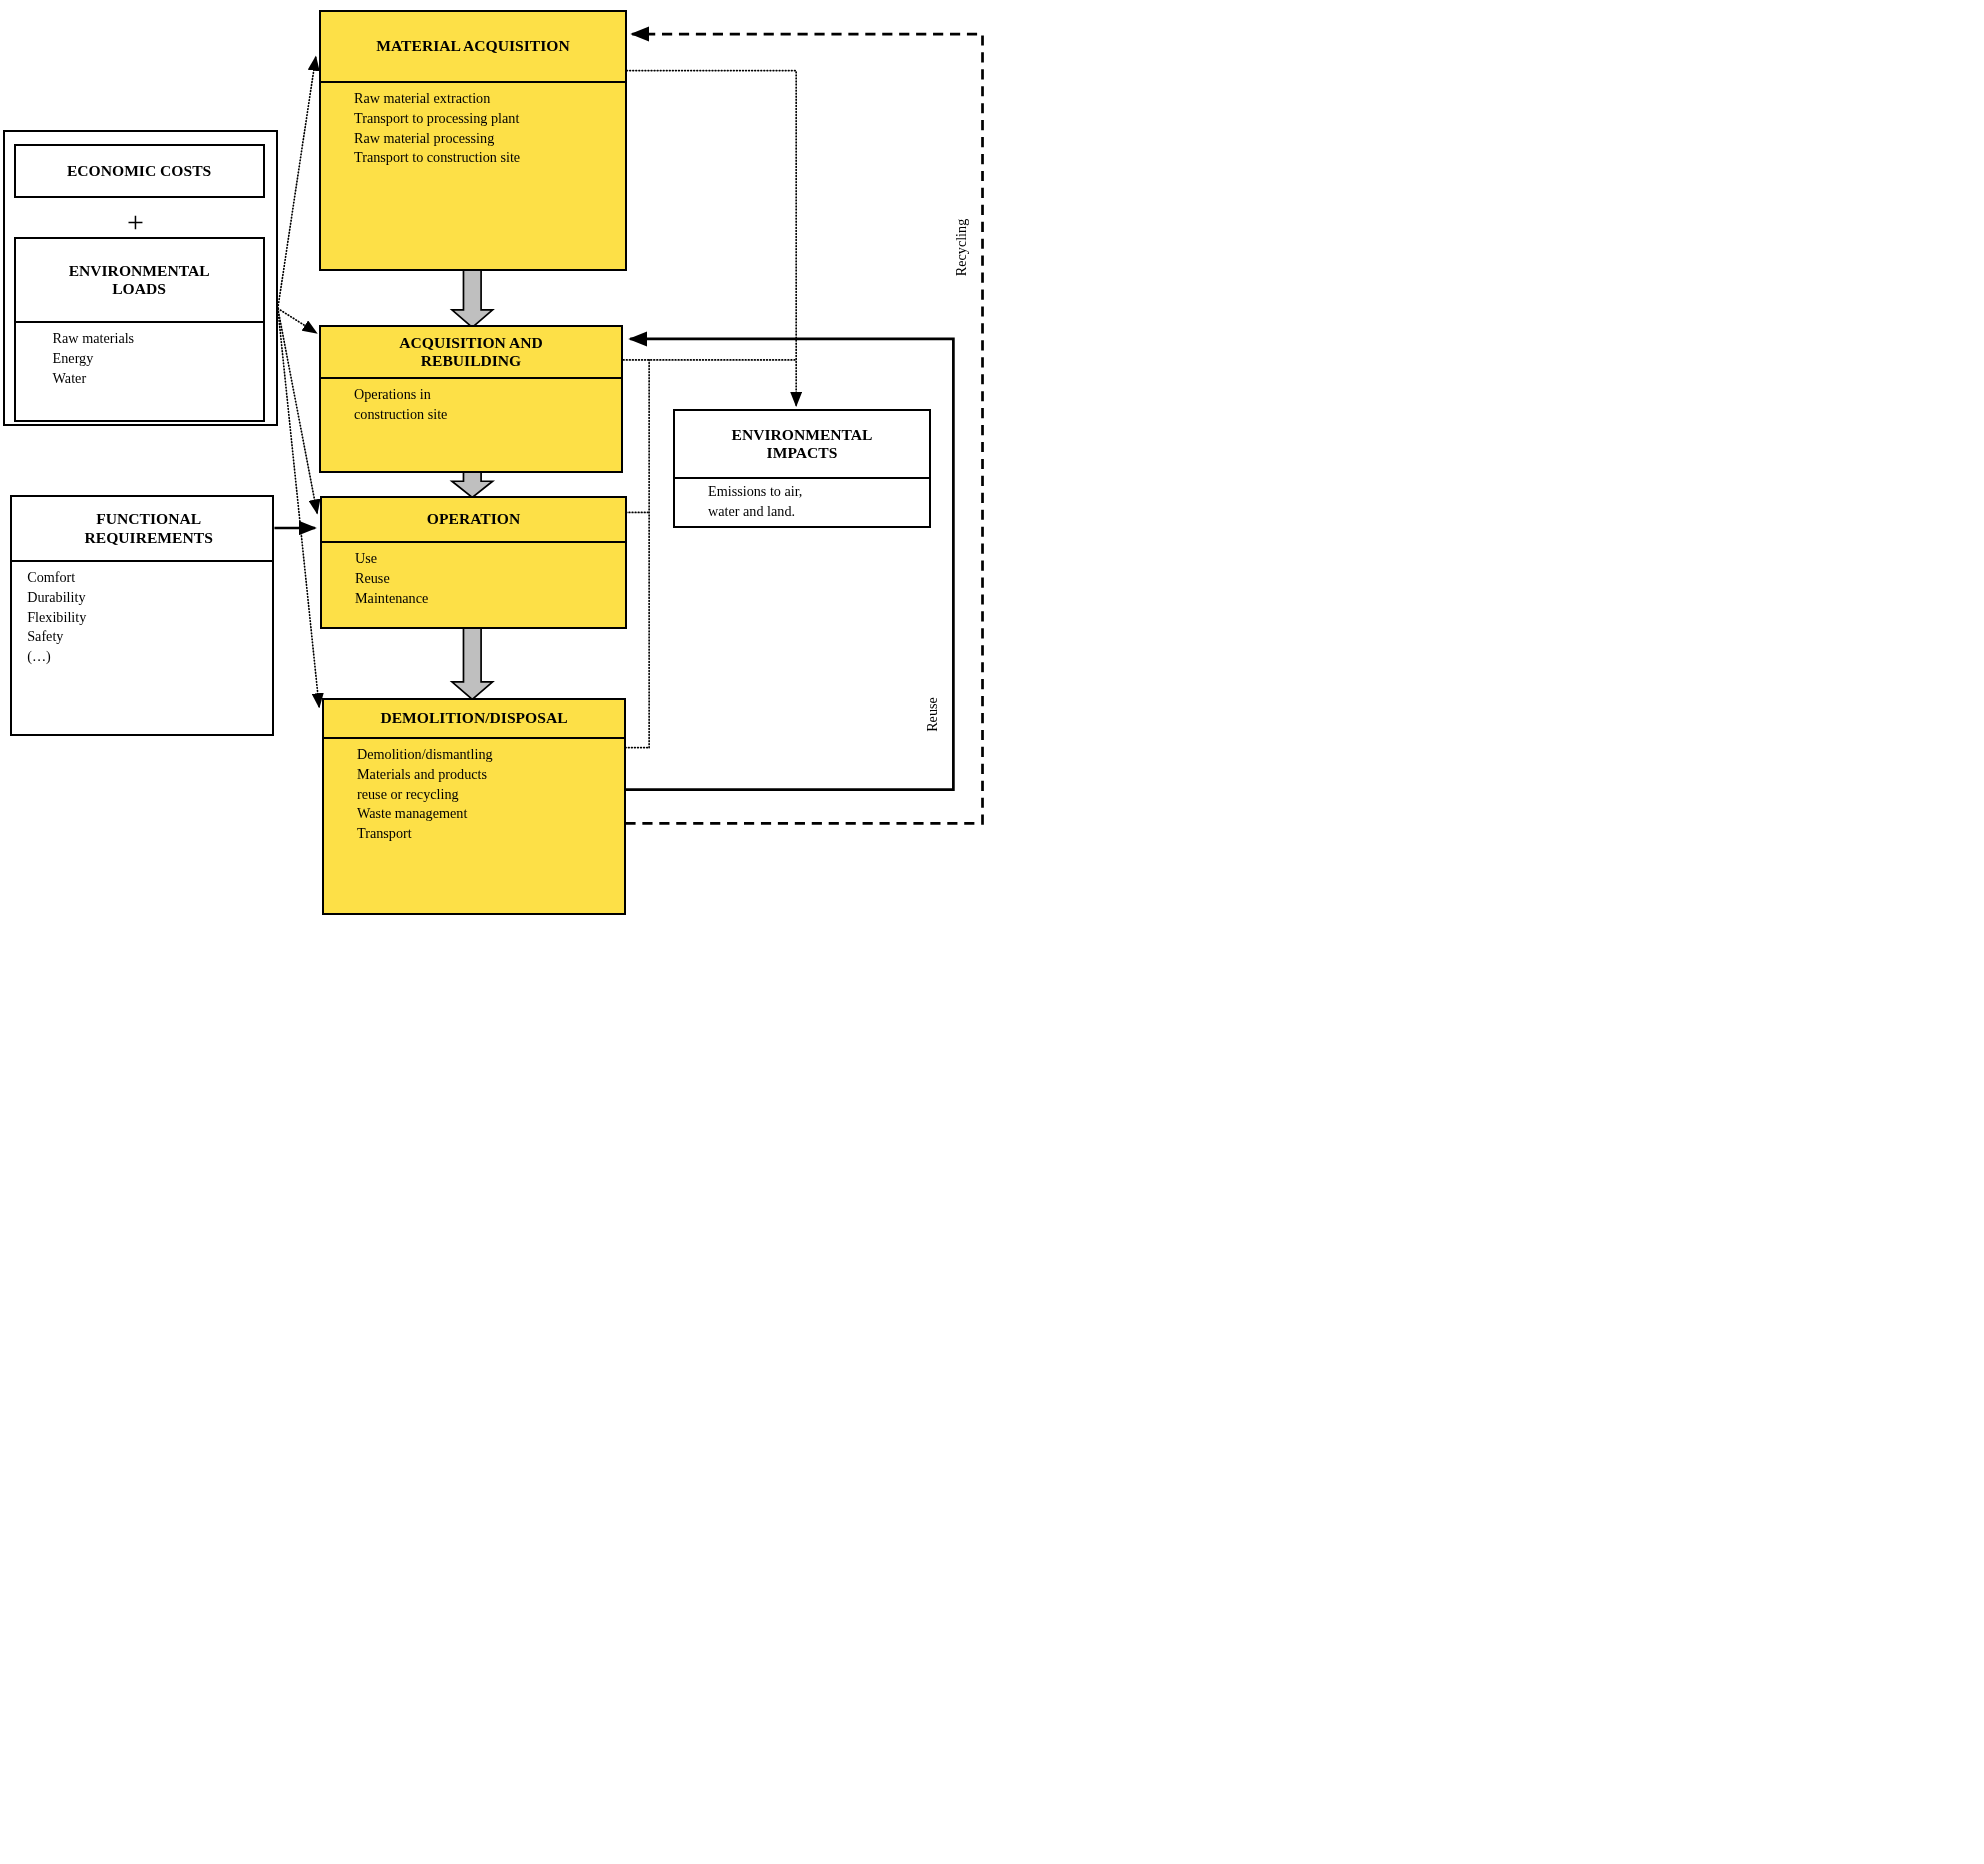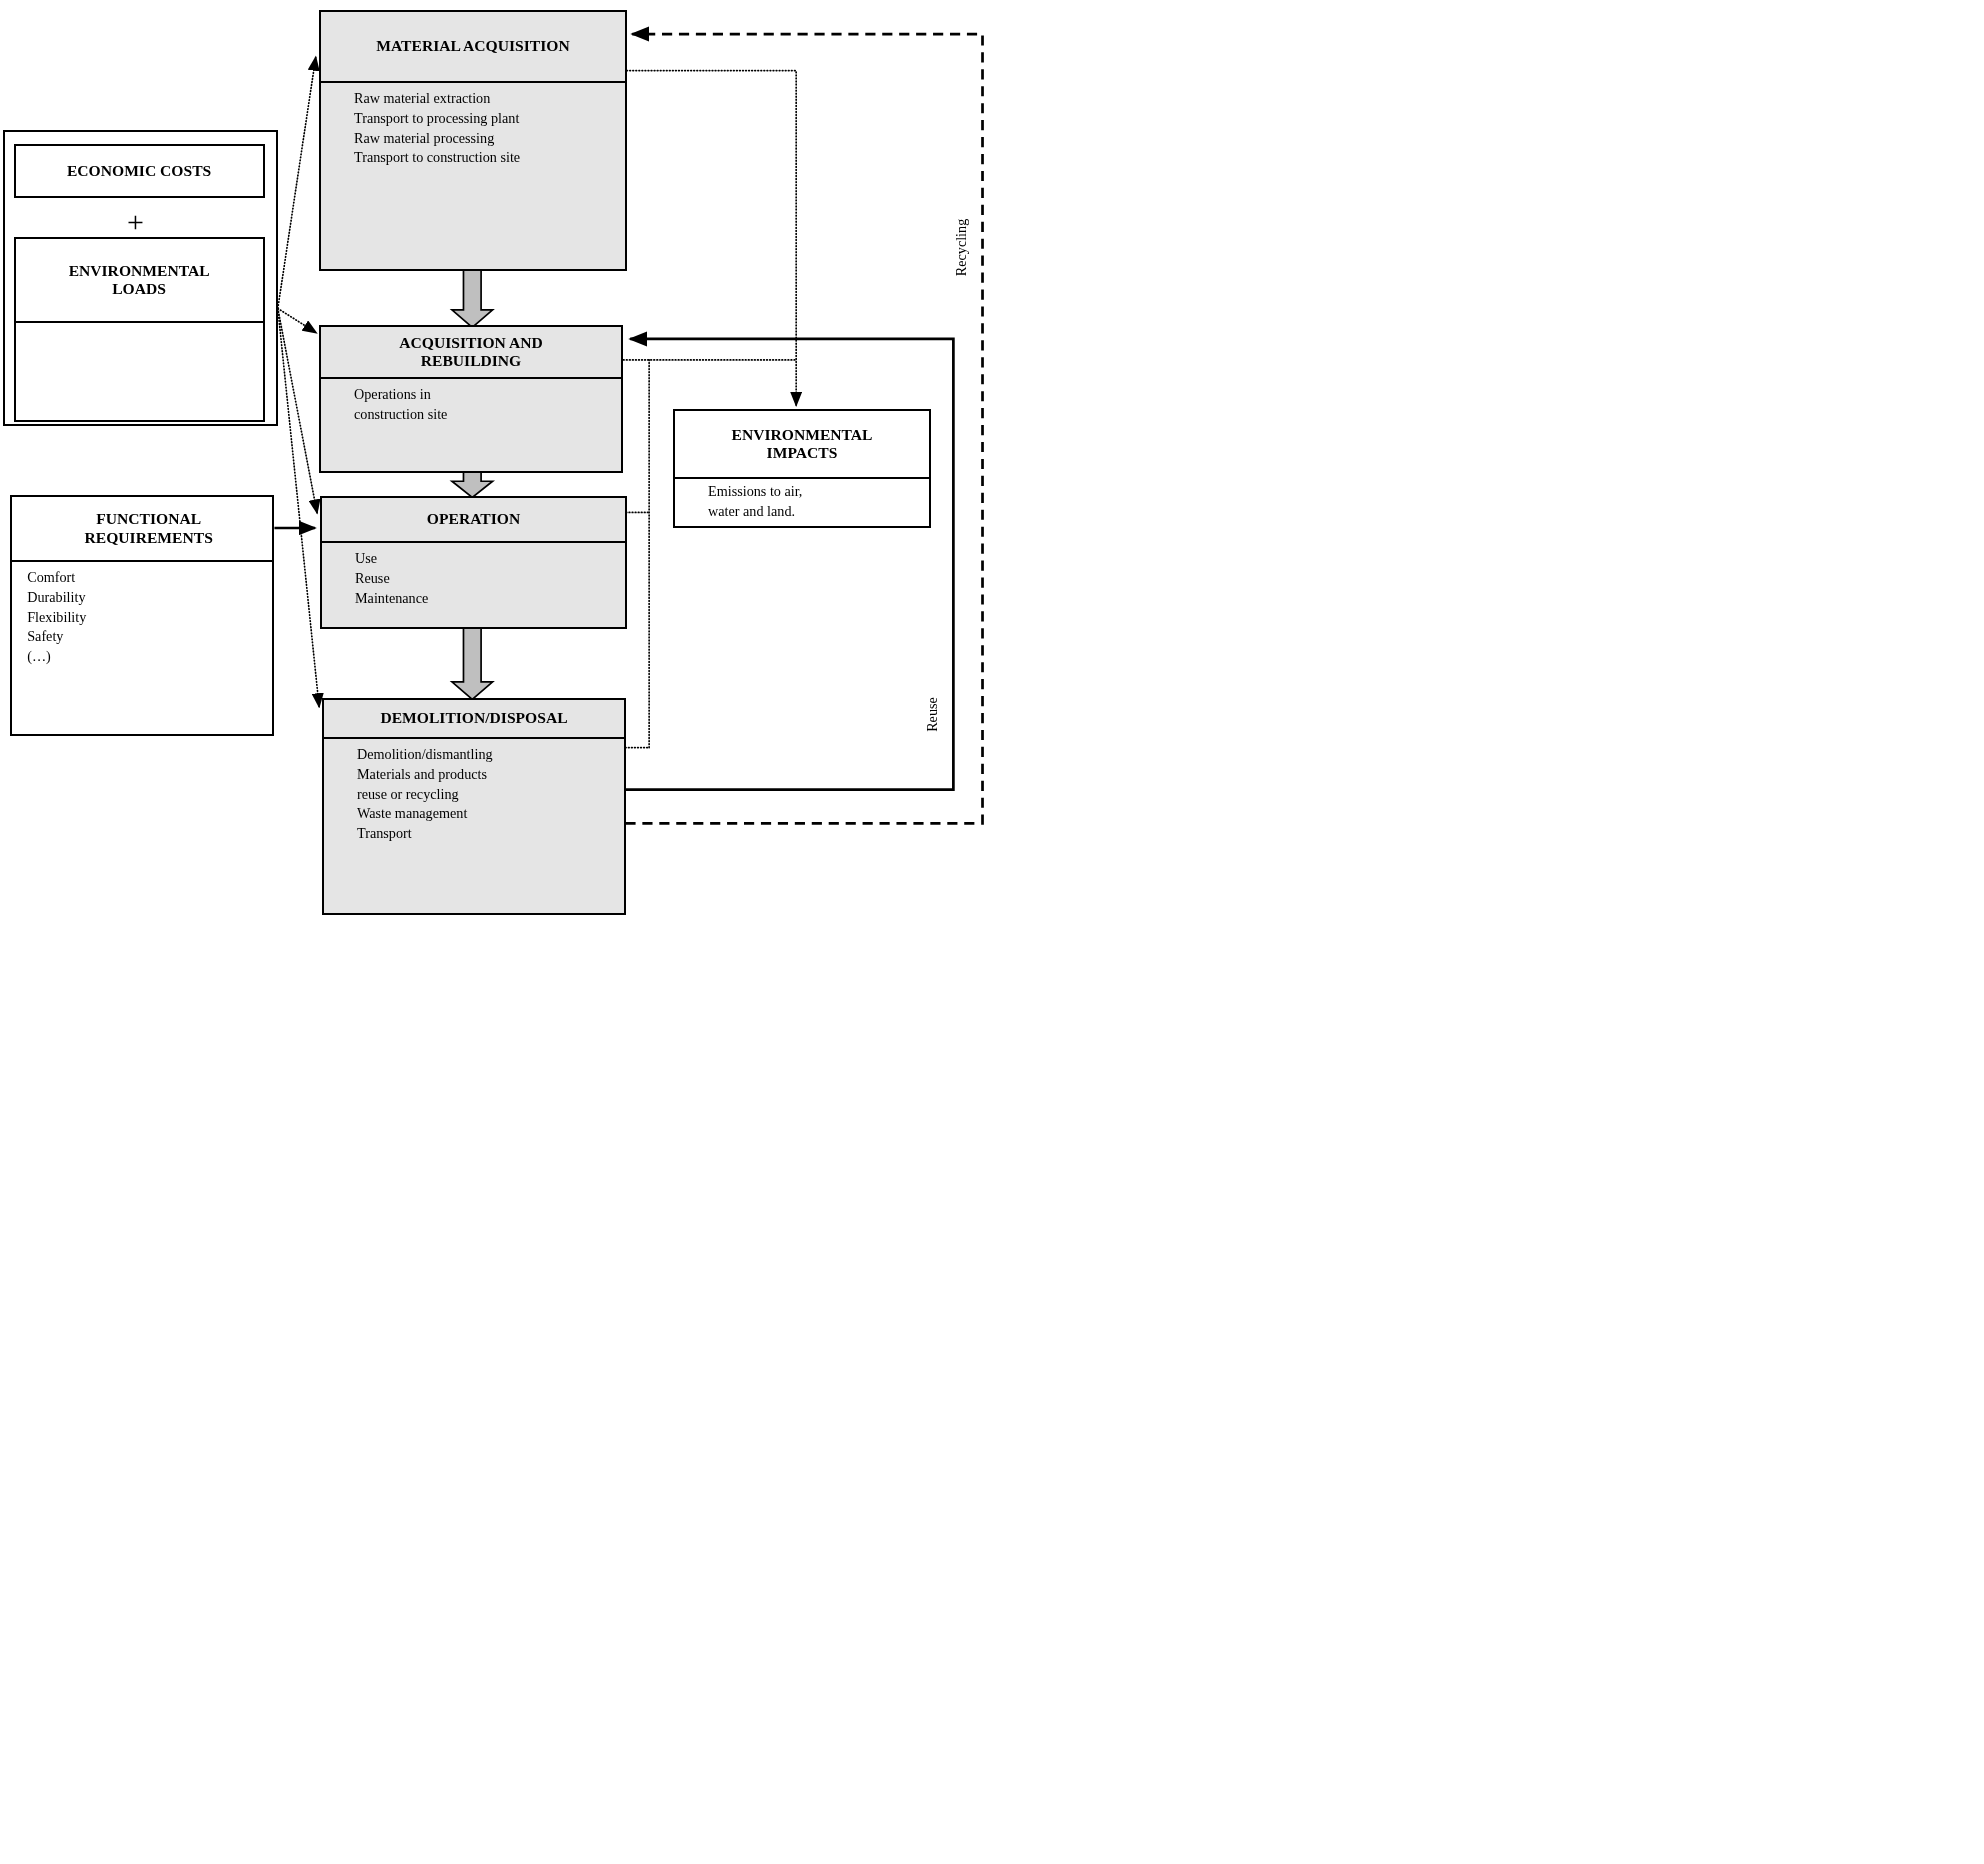--- a/index.html
+++ b/index.html
@@ -11,21 +11,21 @@
     color:#000;
     overflow:hidden;
   }
   #wires{position:absolute;left:0;top:0;width:992px;height:932px;}
   .box{
     position:absolute;
     border:2px solid #000;
     box-sizing:border-box;
     background:#fff;
   }
-  .box.gray{background:#e5e5e5;}
+  .box.gray{background:#fde047;}
   .hdr{
     display:flex;align-items:center;justify-content:center;
     border-bottom:2px solid #000;
     box-sizing:border-box;
     text-align:center;
     font-weight:bold;
     font-size:15.6px;line-height:1.18;
   }
   .hdr .hdr-t{display:inline-block;}
   .hdr.nosep{border-bottom:none;}
@@ -99,20 +99,25 @@
       <span class="hdr-t">ECONOMIC COSTS</span>
     </div>
   </div>
 
   <div class="plus" style="left:127px;top:207px;">+</div>
 
   <div class="box" style="left:13.6px;top:237px;width:251px;height:185px;">
     <div class="hdr" style="height:84px;">
       <span class="hdr-t" style="max-width:176px;">ENVIRONMENTAL LOADS</span>
     </div>
+    <div class="body" style="padding-left:37px;">
+      <div>Raw materials</div>
+      <div>Energy</div>
+      <div>Water</div>
+    </div>
   </div>
 
   <div class="box" style="left:10.2px;top:495px;width:264px;height:241px;">
     <div class="hdr" style="height:65px;padding-left:13px;">
       <span class="hdr-t" style="max-width:190px;">FUNCTIONAL REQUIREMENTS</span>
     </div>
     <div class="body" style="padding-left:15px;">
       <div>Comfort</div>
       <div>Durability</div>
       <div>Flexibility</div>

